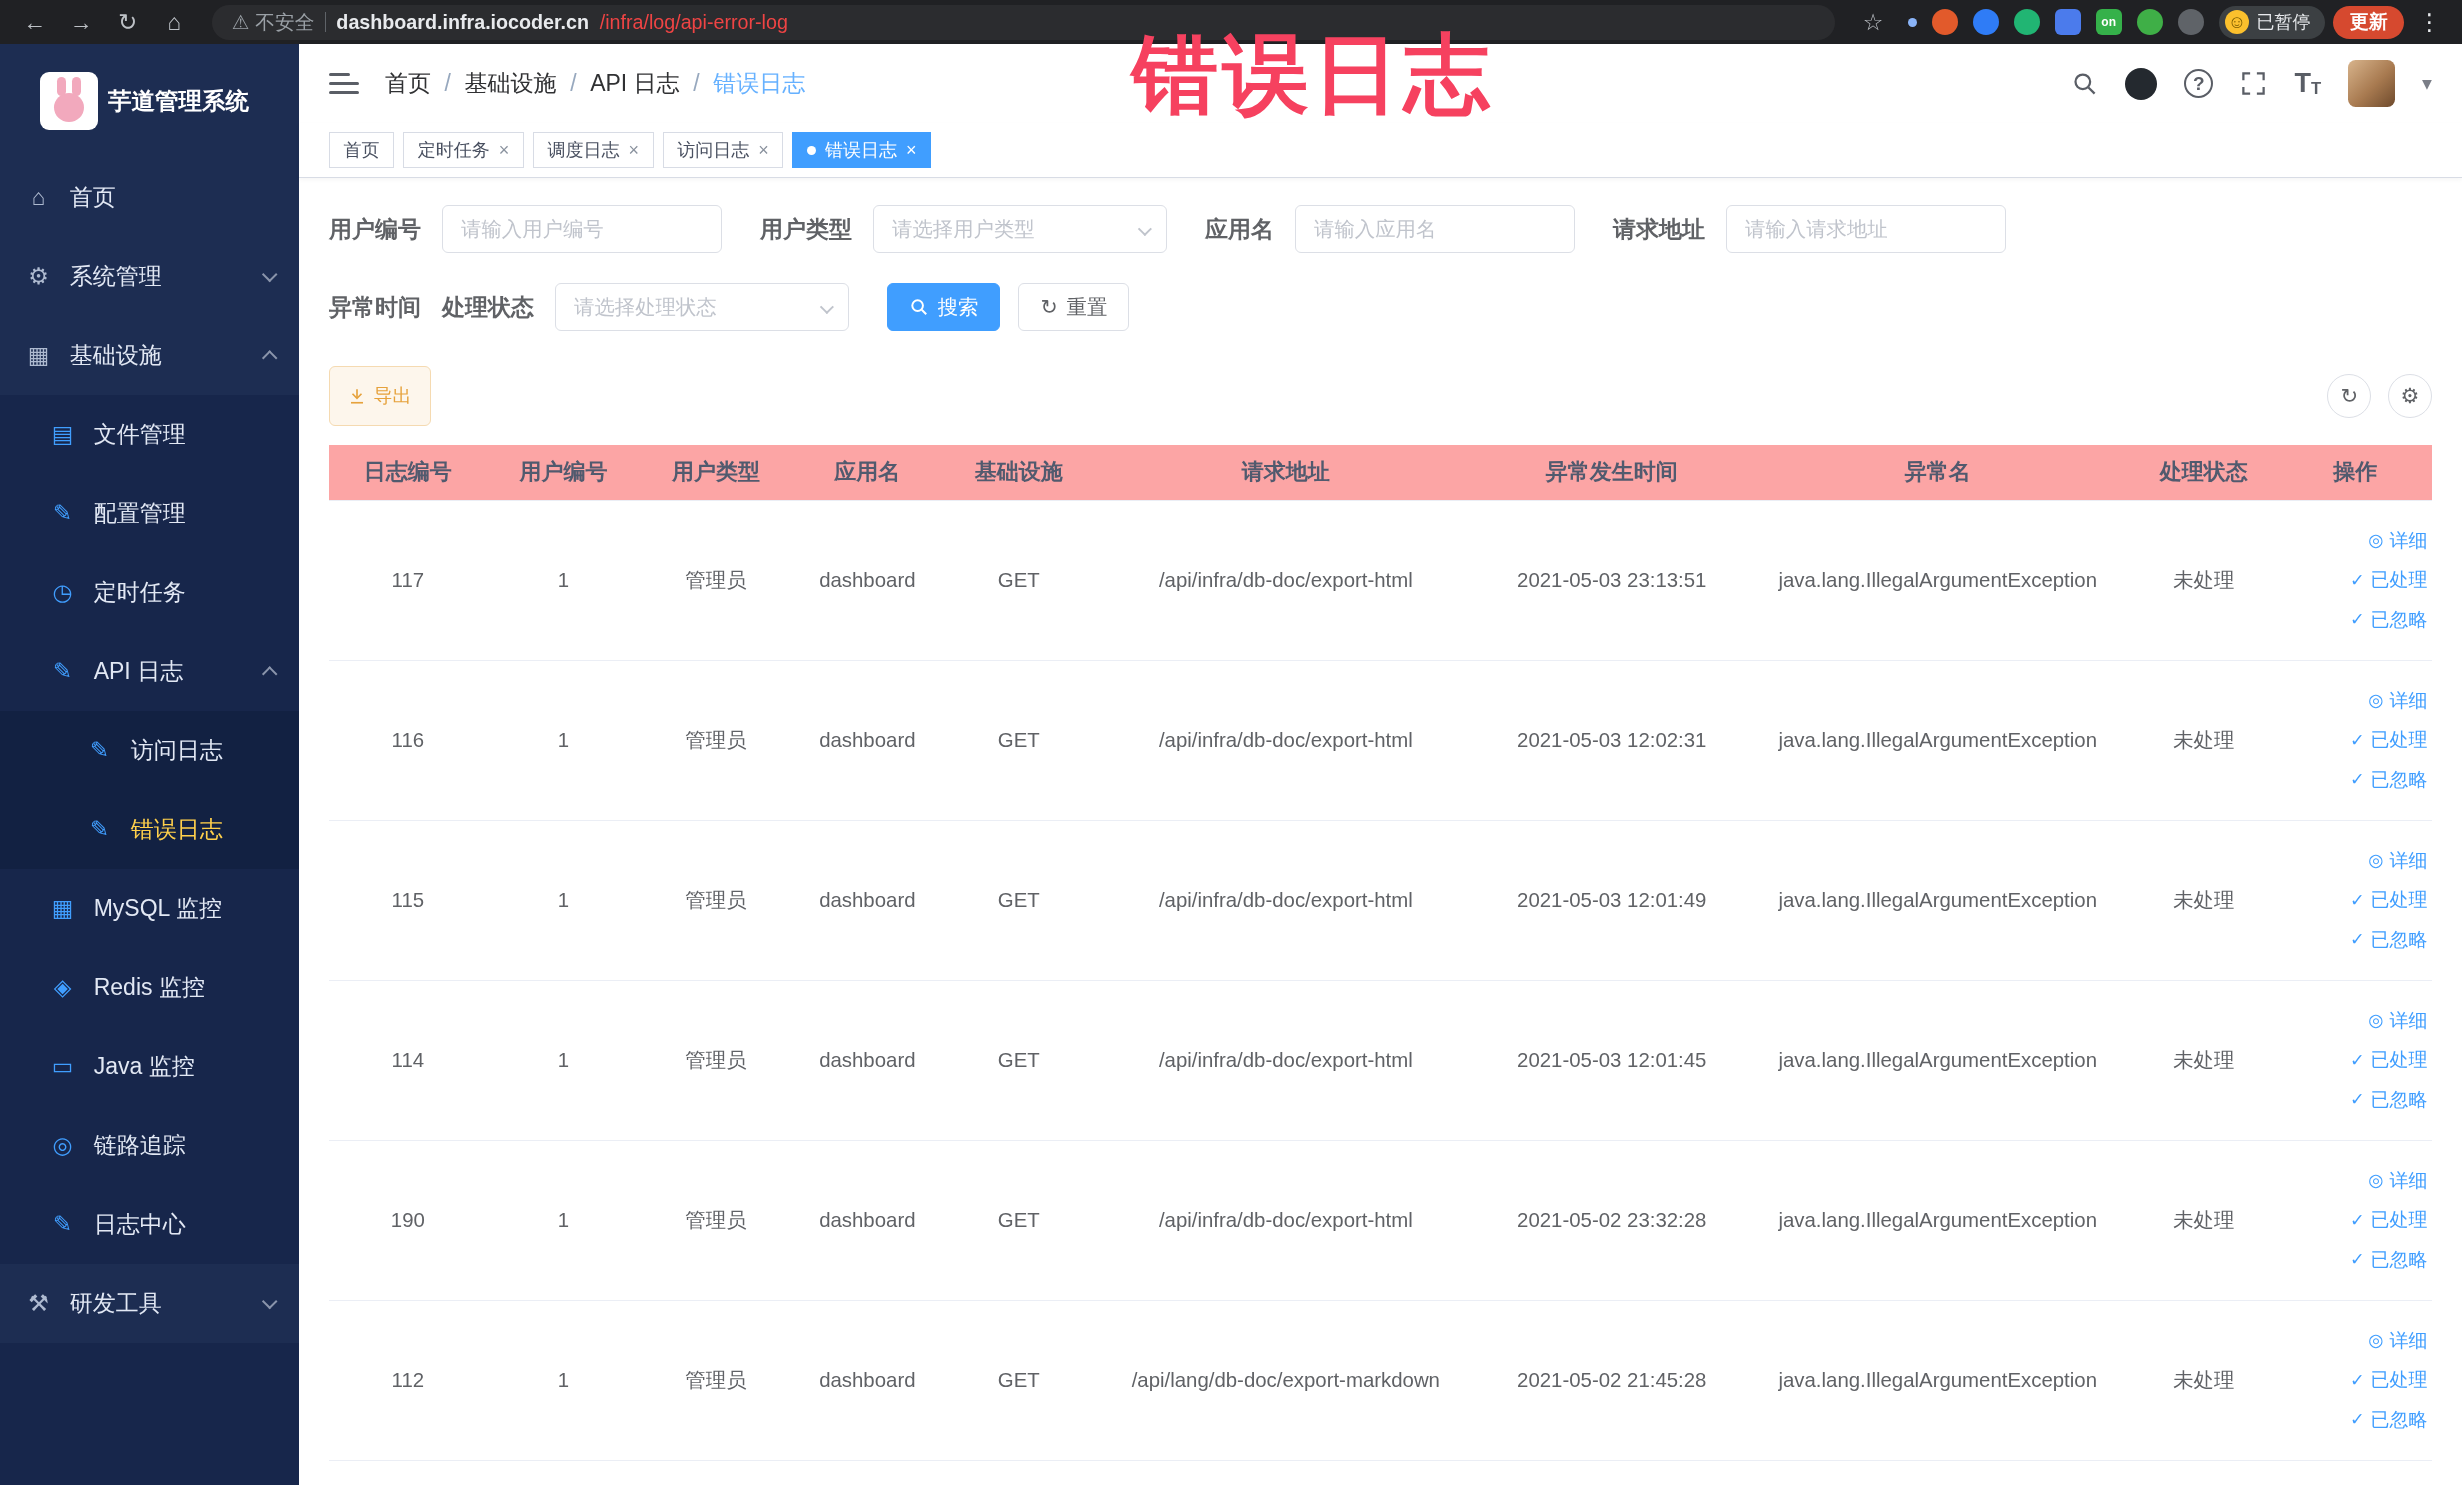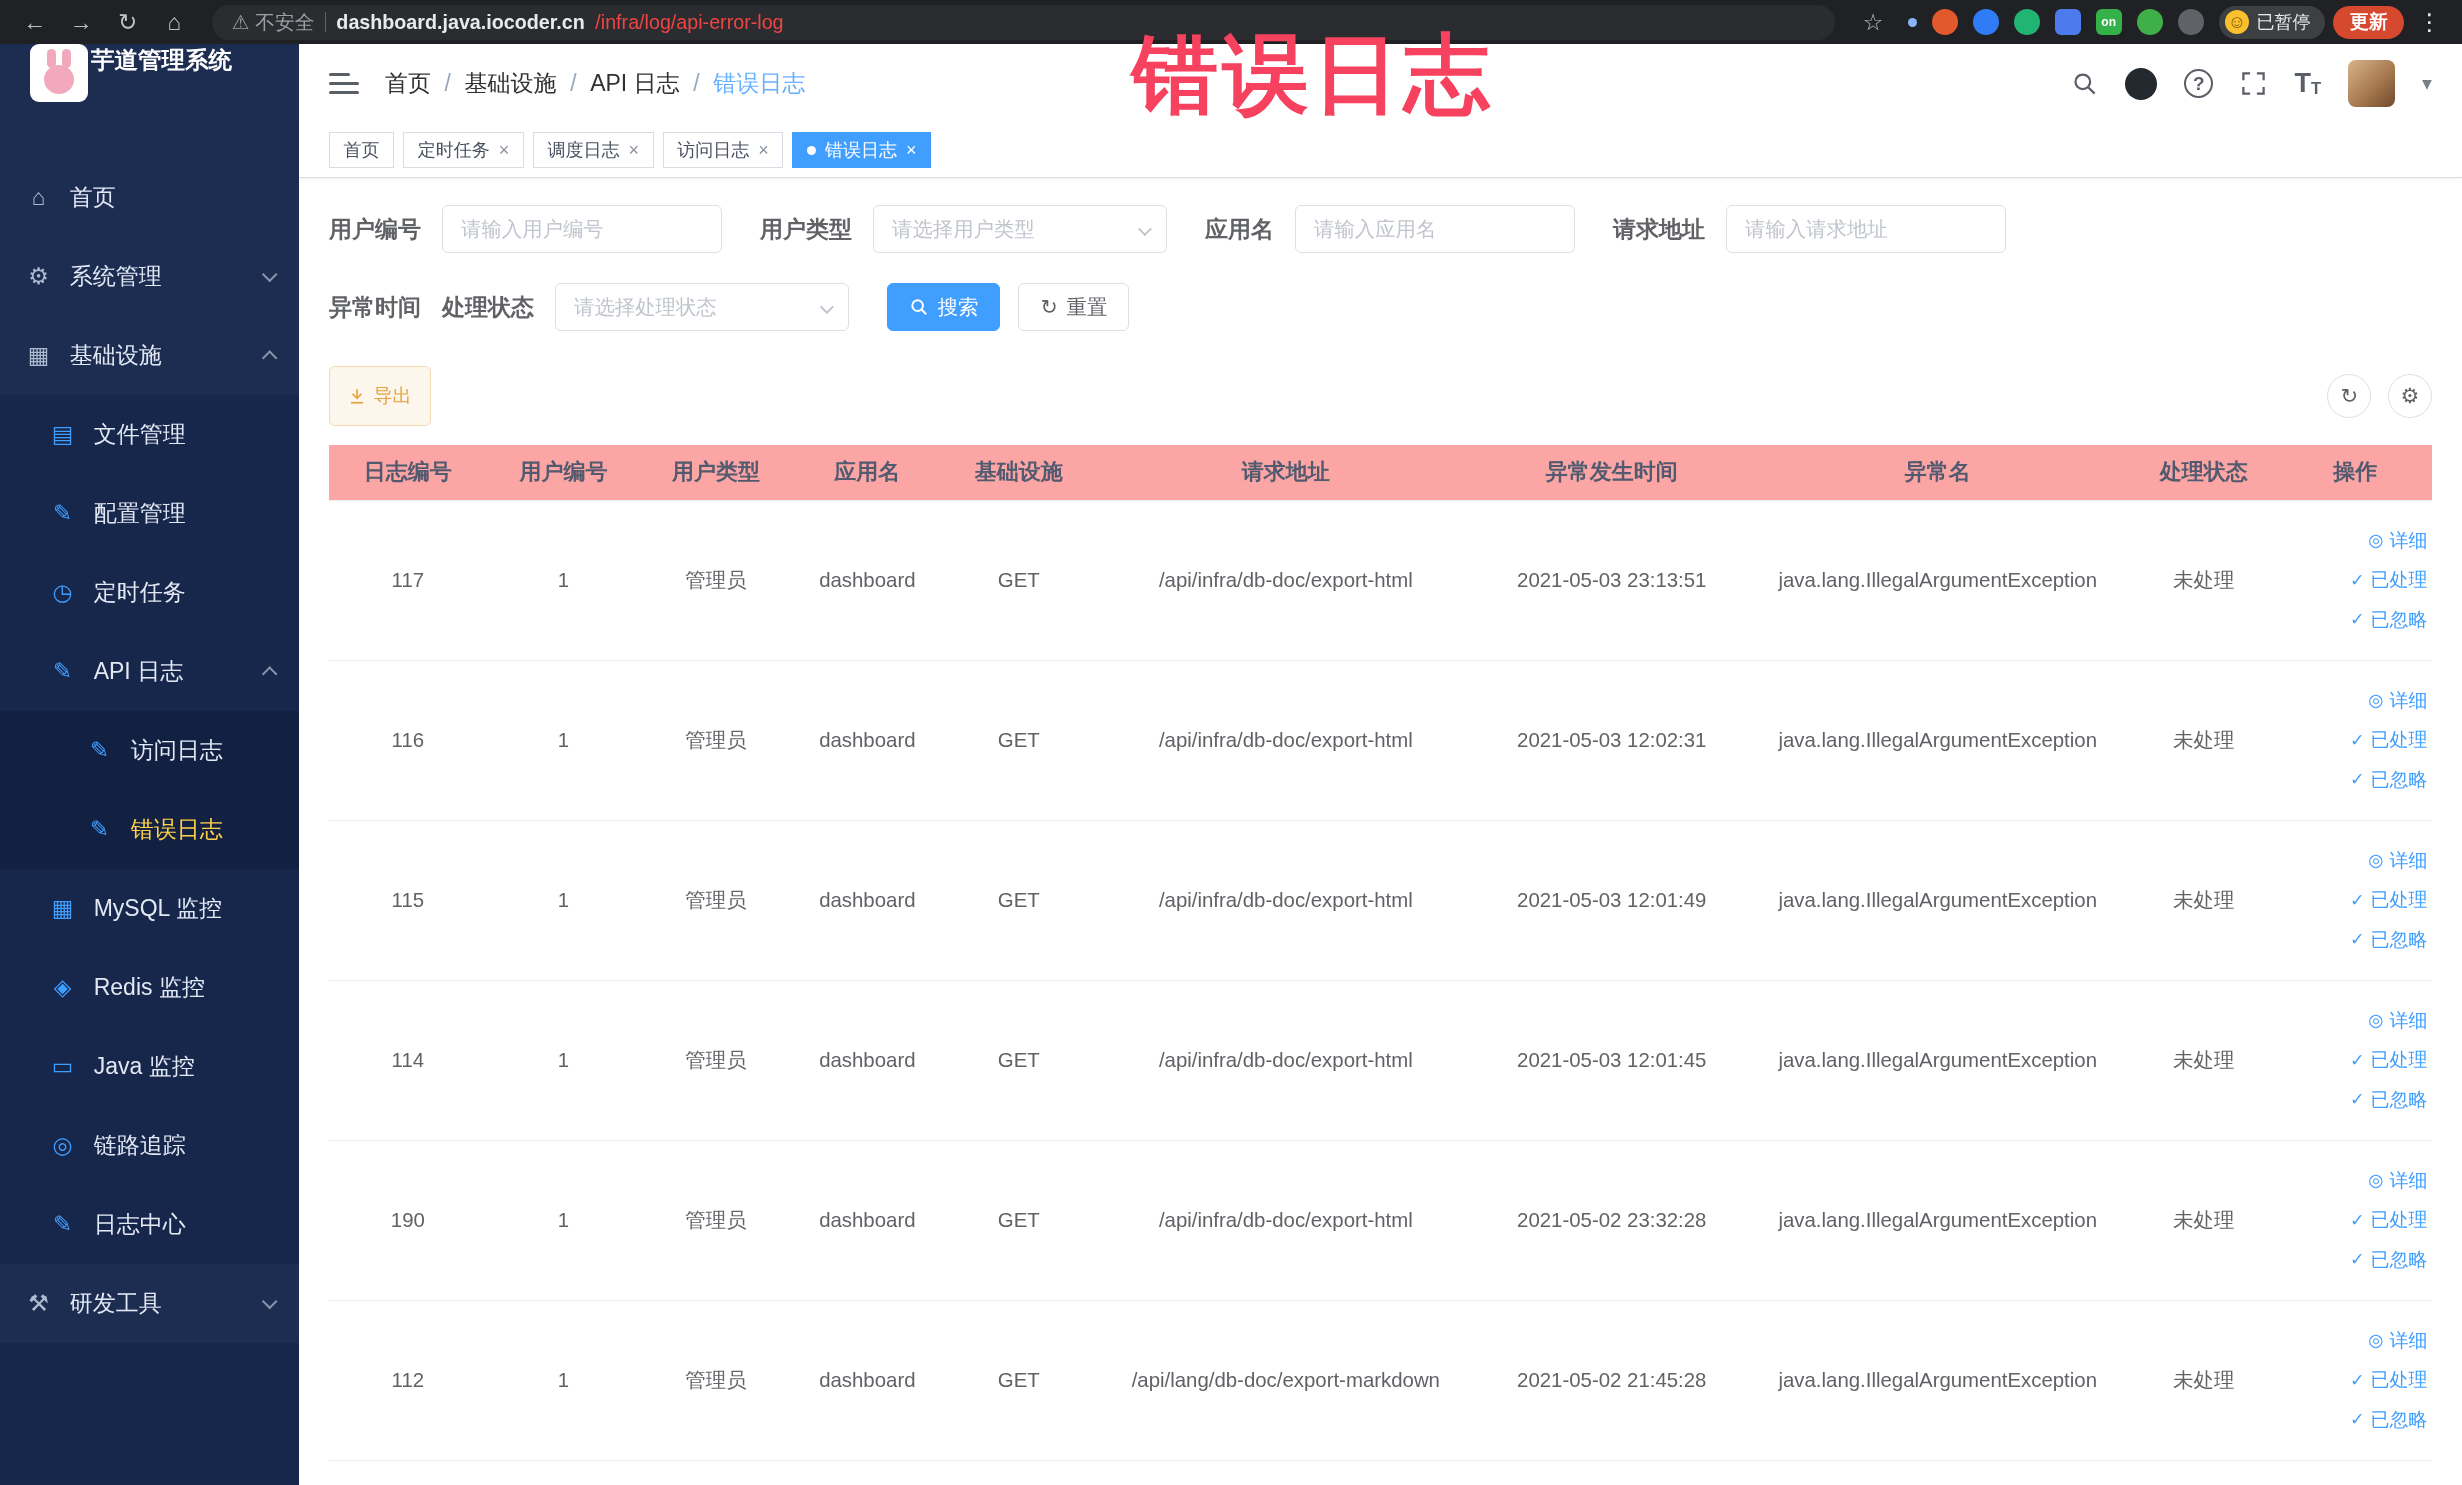--- a/index.html
+++ b/index.html
@@ -22,21 +22,21 @@
   .chip { height:33px; border-radius:16.7px; background:#3c4043; color:#e8eaed; display:flex; align-items:center; gap:7.6px; padding:0 15px 0 6px; font-size:18px; }
   .chip .emoji { width:24px; height:24px; border-radius:50%; background:#fbc02d; color:#7a5b00; display:flex; align-items:center; justify-content:center; font-size:18px; }
   .update-pill { height:33px; border-radius:16.7px; background:#d6492f; color:#fff; display:flex; align-items:center; gap:6px; padding:0 16.7px; font-size:19px; font-weight:700; }
   .kebab { font-size:23px; color:#e8eaed; padding:0 6px; }
 
   
   .body-row { flex:1; display:flex; min-height:0; }
 
   
   .sidebar { width:299px; flex:0 0 auto; background:#1d2d52; color:#dde4f0; display:flex; flex-direction:column; overflow:hidden; }
-  .logo-row { height:114px; display:flex; gap:3px; padding:0 30px; }
+  .logo-row { height:114px; display:flex; align-items:center; gap:10px; padding:0 40px; }
   .logo-avatar { width:58px; height:58px; border-radius:9px; background:#fff; position:relative; overflow:hidden; flex:0 0 auto; }
   .logo-avatar::before { content:""; position:absolute; left:13.6px; top:21px; width:30px; height:29px; border-radius:50%; background:#f2a9bd; }
   .logo-avatar::after { content:""; position:absolute; left:16.7px; top:4.5px; width:9px; height:19.7px; border-radius:6px; background:#f2a9bd; box-shadow:15px 0 0 #f2a9bd; }
   .logo-title { font-size:23.5px; font-weight:700; color:#fff; white-space:nowrap; }
   .menu { flex:1; display:flex; flex-direction:column; }
   .menu-item { height:79px; display:flex; align-items:center; gap:16.7px; padding:0 24px; font-size:23px; color:#e2e8f4; cursor:pointer; white-space:nowrap; }
   .menu-item .mi { width:29px; text-align:center; font-size:23px; color:#aebad0; flex:0 0 auto; }
   .menu-item .mi.blue { color:#409eff; }
   .menu-item.l1 { padding-left:48px; }
   .menu-item.l2 { padding-left:85px; }
@@ -120,21 +120,21 @@
     <span class="nav-ico">←</span>
     <span class="nav-ico">→</span>
     <span class="nav-ico">↻</span>
     <span class="nav-ico">⌂</span>
     <div class="omnibox">
       <span class="sec-warn">
         <span>⚠</span>
         <span>不安全</span>
       </span>
       <span class="divider-v"></span>
-      <span class="url-domain">dashboard.java.iocoder.cn</span>
+      <span class="url-domain">dashboard.infra.iocoder.cn</span>
         <span class="url-path">/infra/log/api-error-log</span>
     </div>
     <span class="nav-ico">☆</span>
     <div class="ext-cluster">
       <span class="notif-dot"></span>
       <span class="ext-dot" style="background:#e25a2b;"></span>
       <span class="ext-dot" style="background:#2f7cf6;"></span>
       <span class="ext-dot" style="background:#21b573;"></span>
       <span class="ext-sq" style="background:#4b7bec;"></span>
       <span class="ext-sq" style="background:#35b14a;">on</span>

